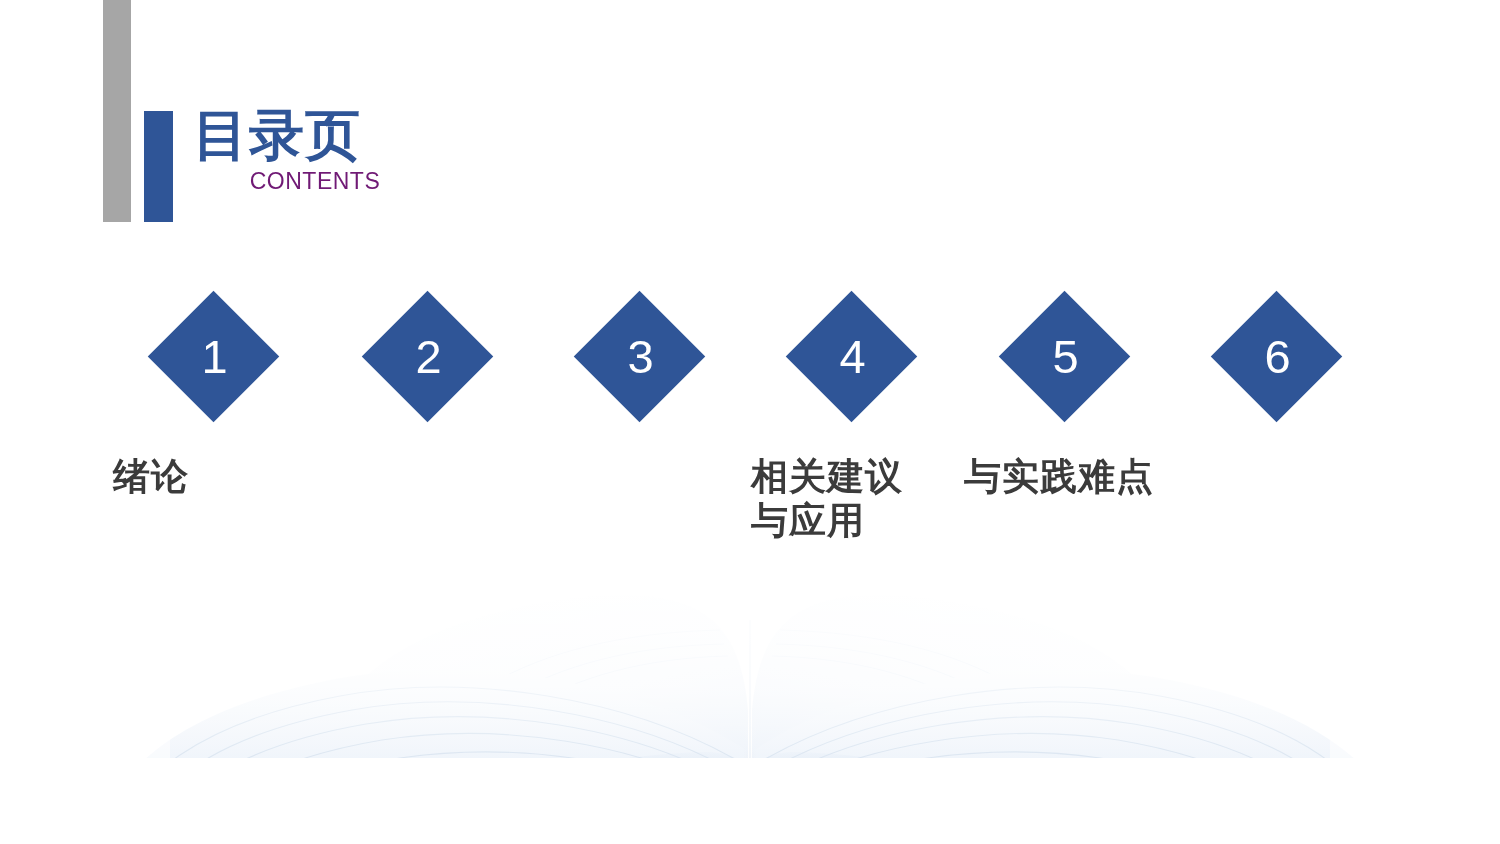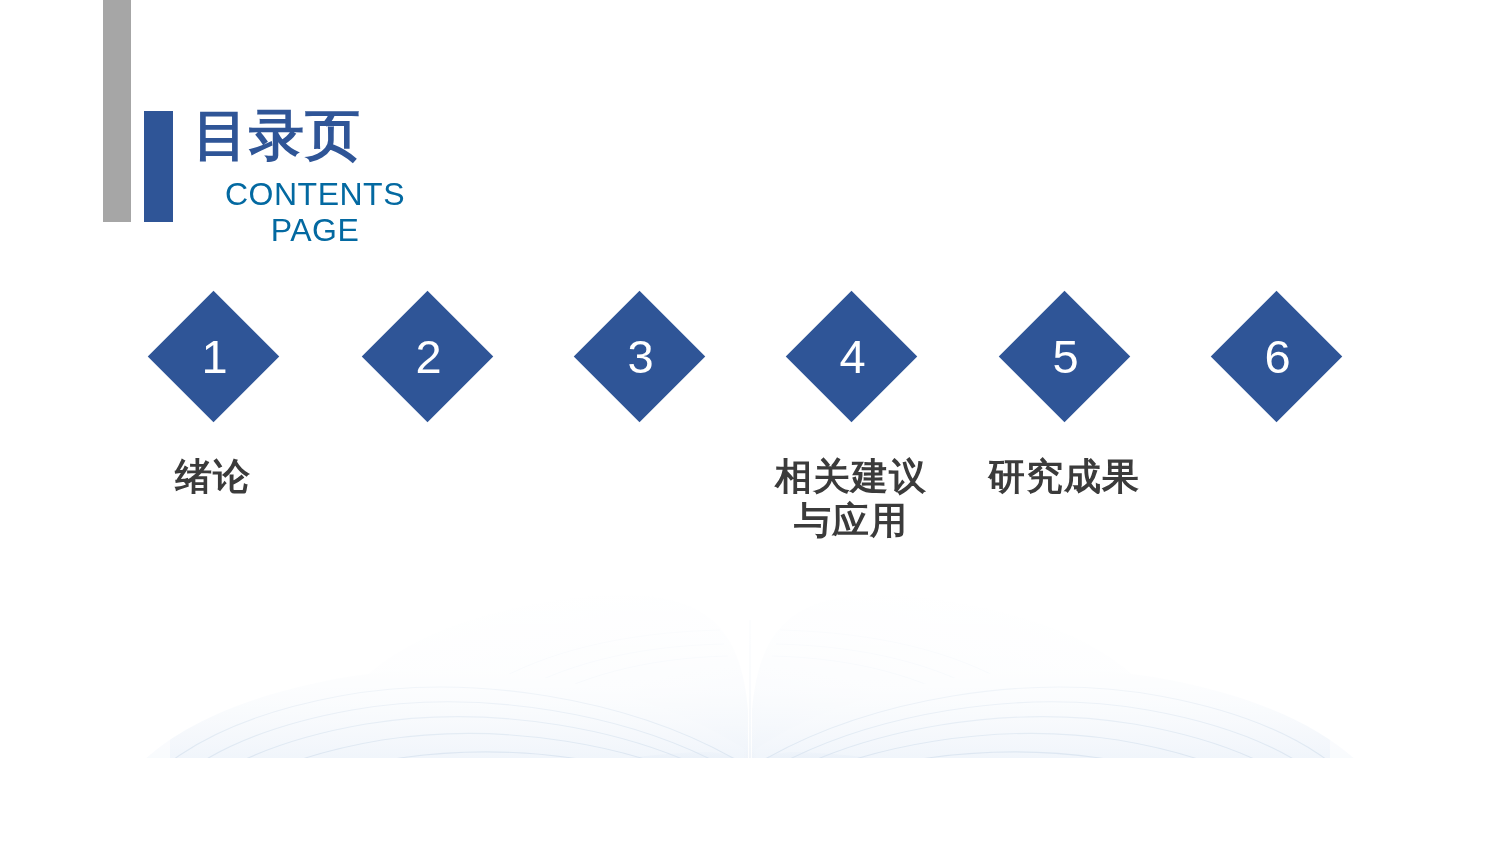--- a/index.html
+++ b/index.html
@@ -47,23 +47,23 @@
   .slide-title {
     font-size: 55px;
     font-weight: bold;
     color: #2f5597;
     line-height: 1.08;
     letter-spacing: 1px;
     margin: 0;
     text-align: left;
   }
   .subtitle {
-    margin-top: 12px;
-    font-size: 32px;
-    color: #0369a1;
+    margin-top: 4px;
+    font-size: 23px;
+    color: #701a75;
     line-height: 1.12;
     text-align: center;
     letter-spacing: 0.5px;
     width: 232px;
     margin-left: 6px;
   }
   .subtitle span {
     display: block;
   }
 
@@ -110,21 +110,21 @@
     color: #ffffff;
     font-size: 47px;
     font-weight: 300;
     line-height: 1;
     letter-spacing: 0;
     padding-left: 3px;
     box-sizing: border-box;
   }
   .step-label {
     margin-top: 33px;
-    text-align: center;
+    text-align: left;
     font-size: 37px;
     font-weight: bold;
     color: #3b3b3b;
     line-height: 1.18;
     letter-spacing: 1px;
     white-space: pre-line;
   }
 
   
   .photo {
@@ -147,21 +147,20 @@
 
 <div id="slide">
 
   <div class="bar-gray"></div>
   <div class="bar-blue"></div>
 
   <div class="title-block">
     <div class="slide-title">目录页</div>
     <div class="subtitle">
       <span>CONTENTS</span>
-      <span>PAGE</span>
     </div>
   </div>
 
   <div class="steps">
 
     <div class="step" style="left:213px">
       <div class="diamond-wrap">
         <div class="diamond"></div>
         <div class="step-num">1</div>
       </div>
@@ -189,21 +188,21 @@
       </div>
       <div class="step-label">相关建议
 与应用</div>
     </div>
 
     <div class="step" style="left:1064px">
       <div class="diamond-wrap">
         <div class="diamond"></div>
         <div class="step-num">5</div>
       </div>
-      <div class="step-label">研究成果</div>
+      <div class="step-label">与实践难点</div>
     </div>
 
     <div class="step" style="left:1276px">
       <div class="diamond-wrap">
         <div class="diamond"></div>
         <div class="step-num">6</div>
       </div>
     </div>
 
   </div>

